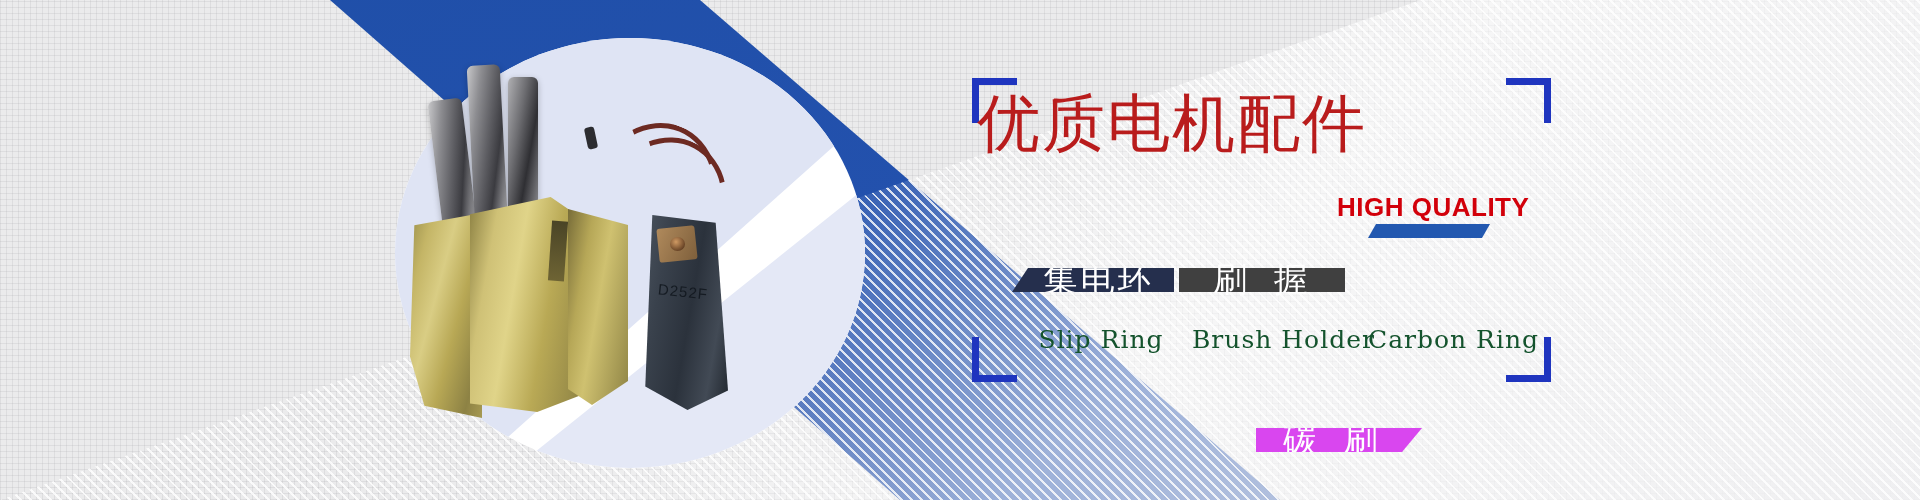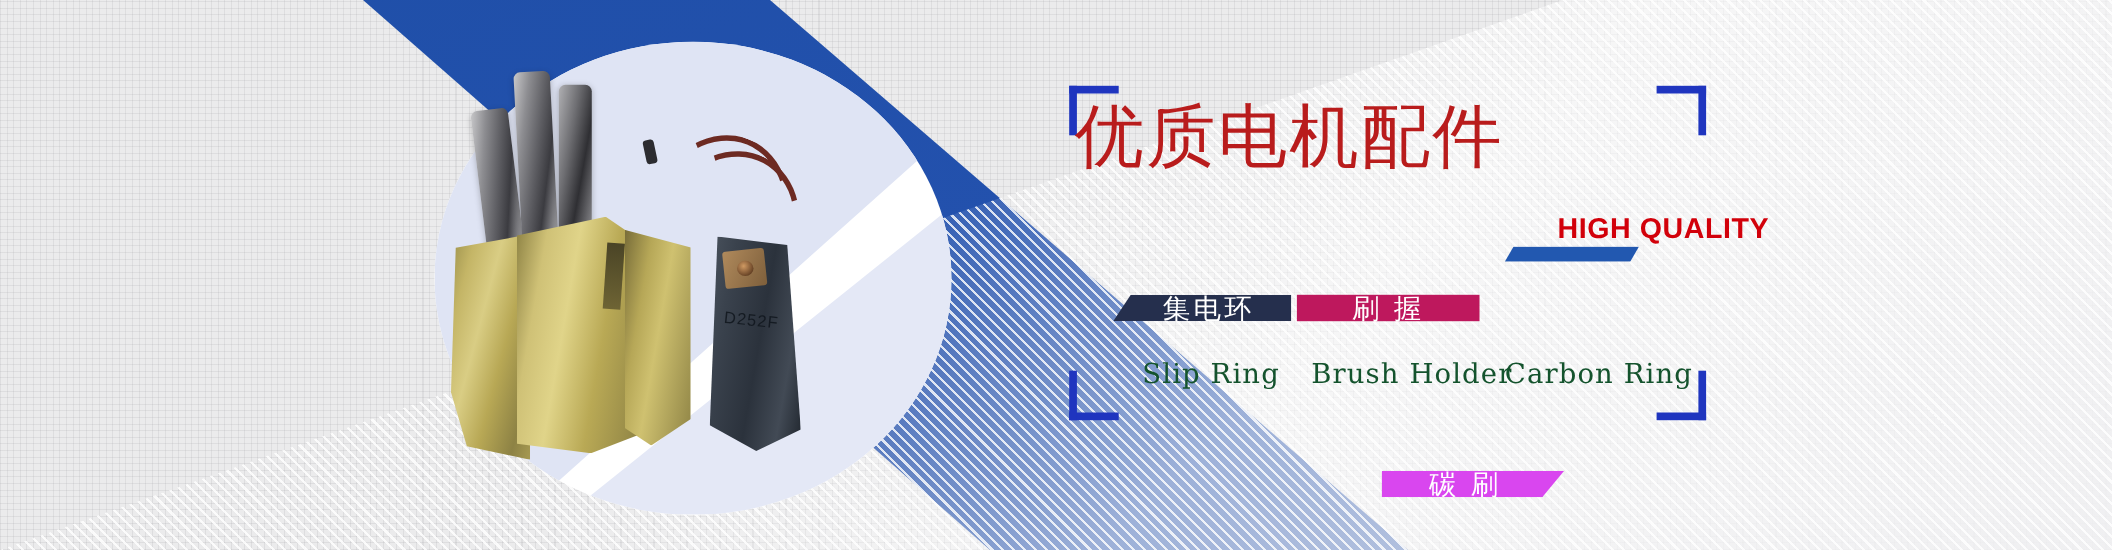--- a/index.html
+++ b/index.html
@@ -231,21 +231,21 @@
     font-size: 63px;
     line-height: 1;
     font-weight: 400;
     color: #b91c1c;
     letter-spacing: 2px;
     white-space: nowrap;
   }
 
   .subtitle {
     position: absolute;
-    left: 1416px;
+    left: 1337px;
     top: 192px;
     font-family: "Liberation Sans", sans-serif;
     font-size: 26px;
     font-weight: bold;
     color: #d2000a;
     letter-spacing: .5px;
     white-space: nowrap;
   }
 
   .accent-bar {
@@ -266,35 +266,35 @@
     top: 268px;
     height: 42px;
     display: flex;
   }
   .tab {
     height: 24px;
     display: flex;
     align-items: center;
     justify-content: center;
     color: #ffffff;
-    font-family: Liberation Sans, sans-serif;
-    font-size: 25px;
+    font-family: Liberation Mono, monospace;
+    font-size: 34px;
     letter-spacing: 3px;
     box-sizing: border-box;
   }
   .tab.slipring {
     width: 162px;
     background: #252f4d;
     -webkit-clip-path: polygon(16px 0, 100% 0, 100% 100%, 0 100%);
     clip-path: polygon(16px 0, 100% 0, 100% 100%, 0 100%);
     padding-left: 12px;
   }
   .tab.holder {
     width: 166px;
-    background: #be185d;
+    background: #404040;
     margin-left: 5px;
   }
   .tab.carbon {
     width: 166px;
     background: #d946ef;
     margin-left: 4px;
     -webkit-clip-path: polygon(0 0, 100% 0, calc(100% - 20px) 100%, 0 100%);
     clip-path: polygon(0 0, 100% 0, calc(100% - 20px) 100%, 0 100%);
     padding-right: 14px;
   }

